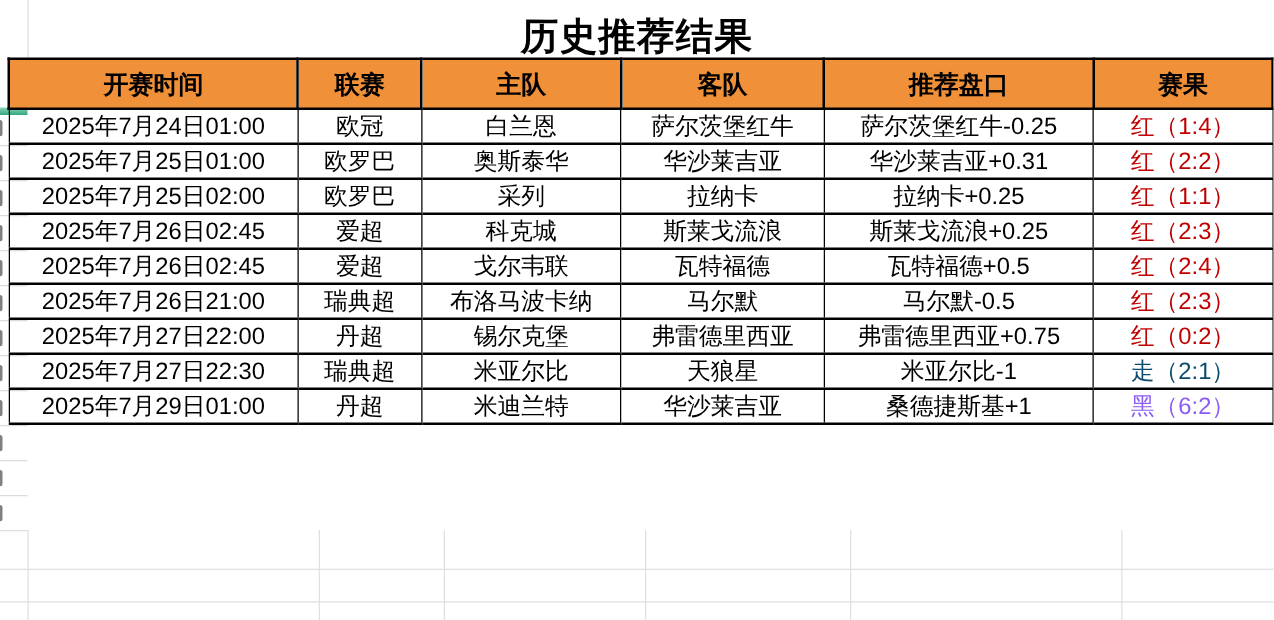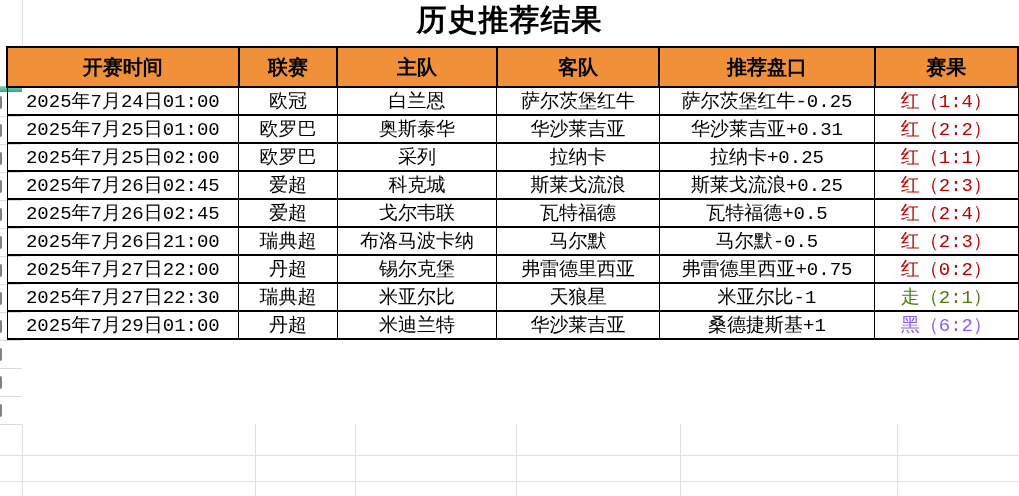--- a/index.html
+++ b/index.html
@@ -1,39 +1,39 @@
 <!DOCTYPE html>
 <html><head>
 <meta charset="utf-8">
 <style>
   html,body{margin:0;padding:0;background:#fff;}
   .canvas{
     position:relative;width:1019px;height:496px;overflow:hidden;background:#ffffff;
     font-family:"Liberation Sans","DejaVu Sans",sans-serif;color:#000;
   }
   .title{
-    position:absolute;top:0;left:0;width:1019px;height:42px;
+    position:absolute;top:10px;left:0;width:1019px;height:42px;
     text-align:center;font-size:30px;font-weight:700;letter-spacing:1px;line-height:40px;
   }
   table.results{
-    position:absolute;left:6px;top:46px;border-collapse:collapse;table-layout:fixed;font-family:Liberation Mono, monospace;
+    position:absolute;left:6px;top:46px;border-collapse:collapse;table-layout:fixed;
   }
   table.results th{
     height:38px;background:#F0913A;font-size:20px;font-weight:700;text-align:center;
     border:2px solid #000;padding:0;overflow:hidden;white-space:nowrap;
   }
   table.results td{
     height:24px;font-size:19px;text-align:center;padding:0;
     border-top:2px solid #000;border-bottom:2px solid #000;
     border-left:1.5px solid #000;border-right:1.5px solid #000;
     overflow:hidden;white-space:nowrap;
   }
   table.results tr.data-row{height:28px;}
   .res-red{color:#C00000;}
-  .res-push{color:#4d7c0f;}
+  .res-push{color:#0c4a6e;}
   .res-black{color:#8b5cf6;}
   .green-bar{
     position:absolute;left:0;top:86px;width:22px;height:6px;
     background:linear-gradient(#8ad6bc,#2fa57e);
   }
   .vline{position:absolute;width:1px;background:#e0e0e0;}
   .hline{position:absolute;height:1px;background:#e0e0e0;}
   .gutline{position:absolute;left:0;width:22px;height:1px;background:#dcdcdc;}
   .numfrag{
     position:absolute;left:0;width:2px;height:13px;background:#555;border-radius:0 2px 2px 0;opacity:.75;

